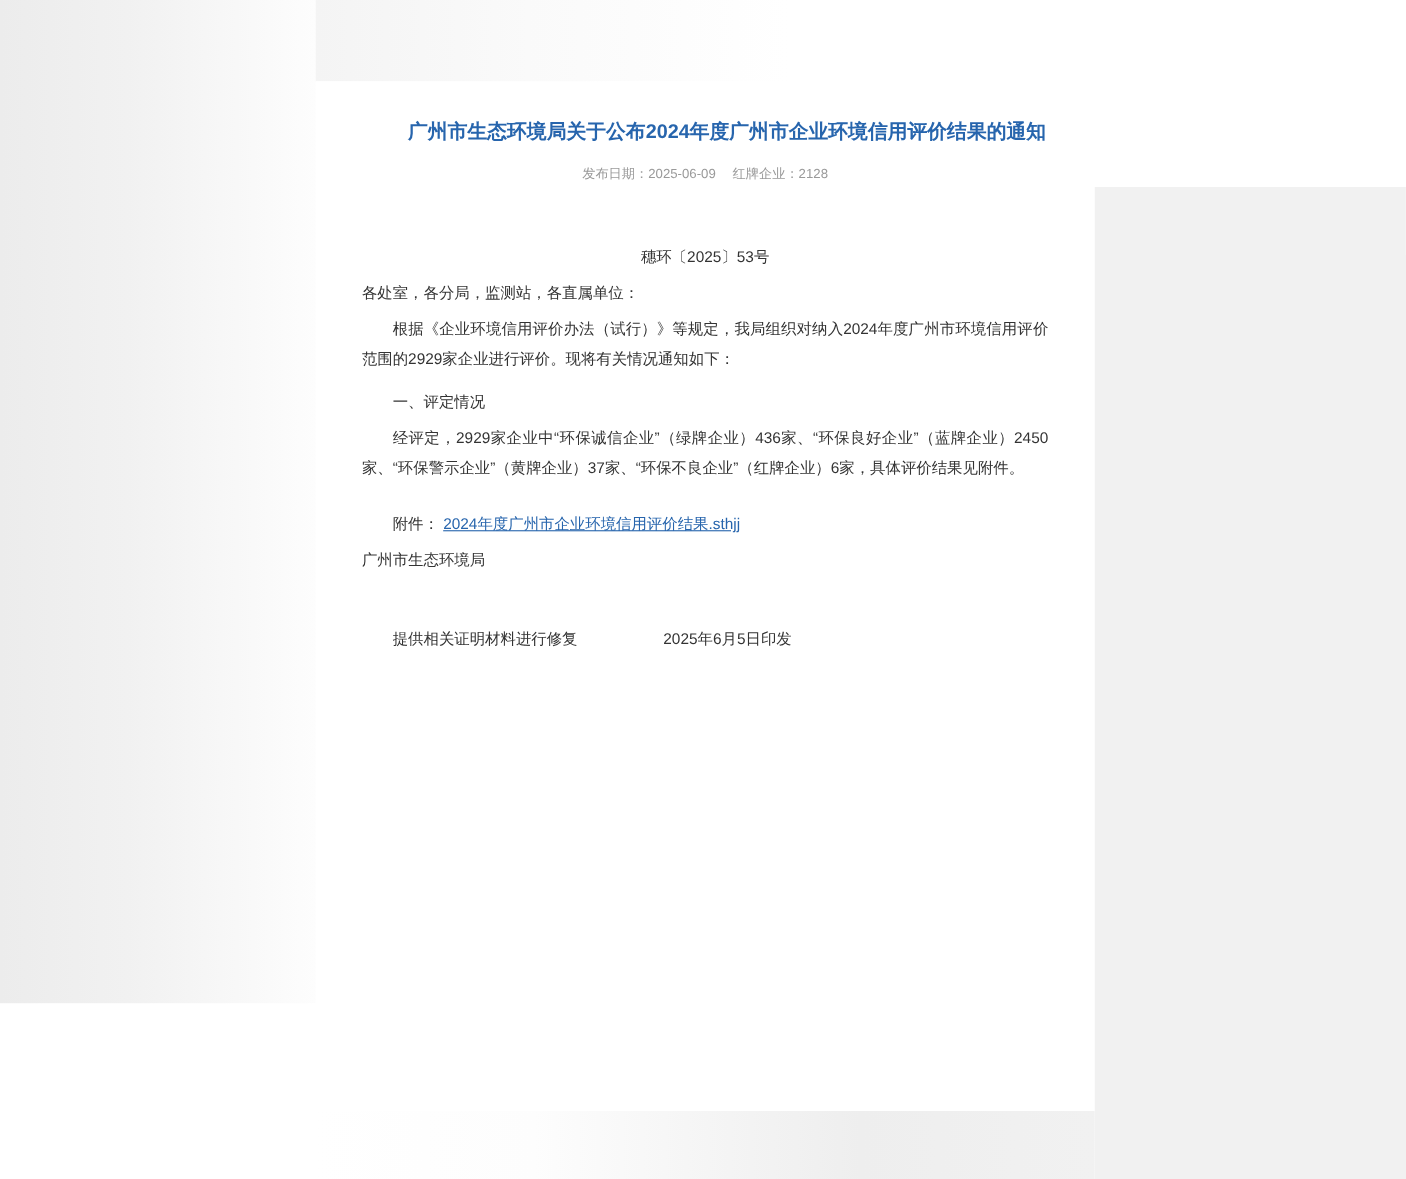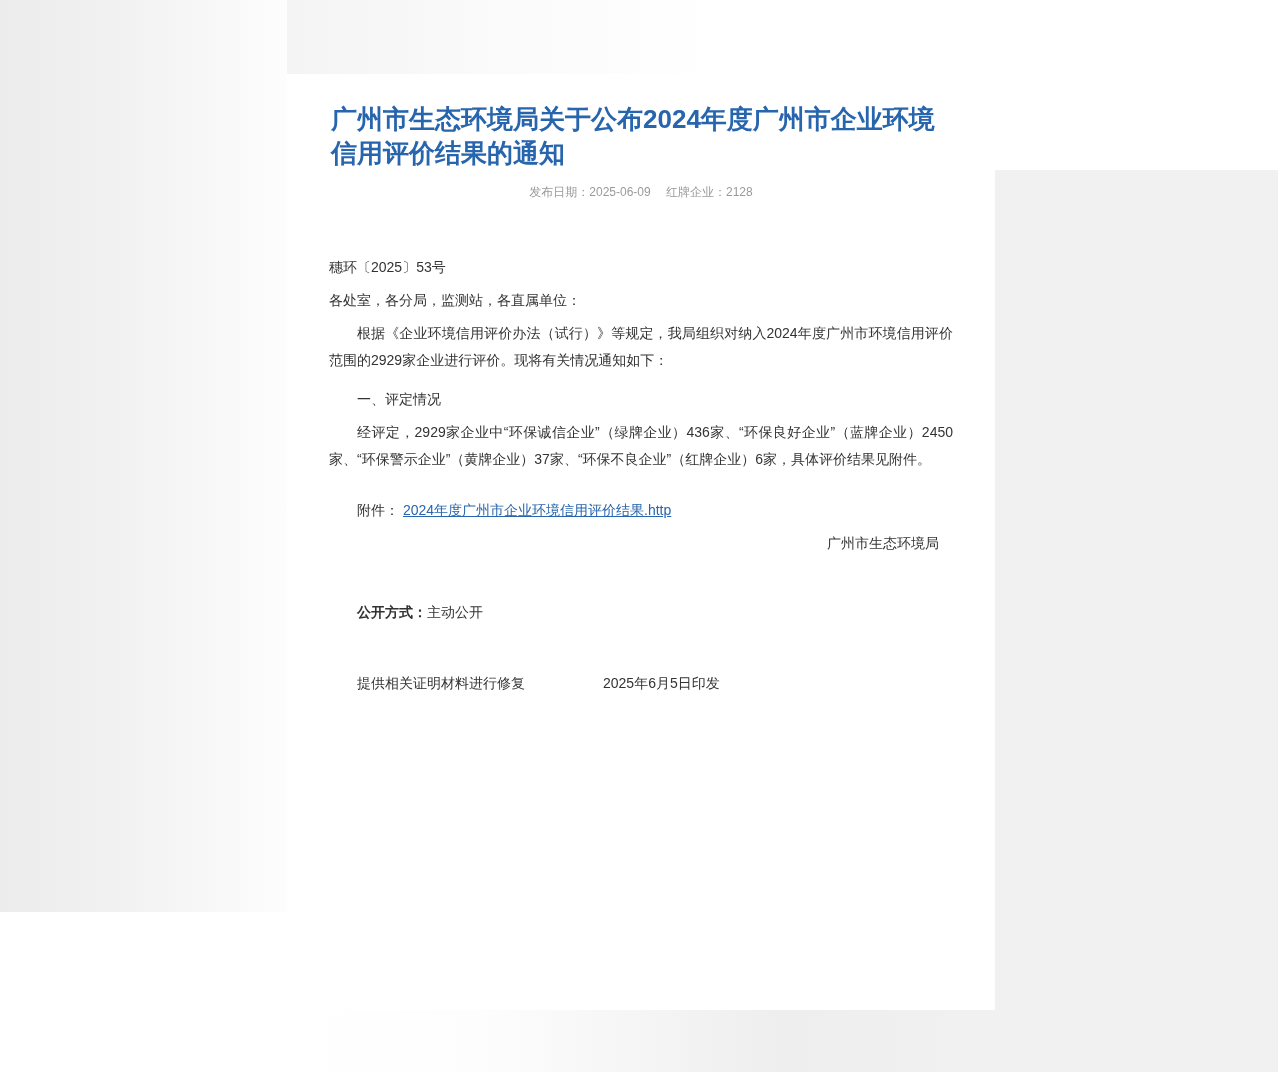--- a/index.html
+++ b/index.html
@@ -28,43 +28,43 @@
     position: absolute; left: 287px; top: 1010px; width: 708px; height: 62px;
     background: linear-gradient(to right, #ffffff 0%, #fdfdfd 28%, #eeeeee 70%, #f1f1f1 100%);
   }
   
   .panel {
     position: absolute; left: 287px; top: 74px; width: 708px; height: 936px;
     background: #ffffff; box-sizing: border-box; padding: 28px 42px;
   }
   .doc-title {
     max-width: 620px; margin: 0 auto;
-    font-size: 26px; line-height: 34px; font-weight: bold;
-    color: #2765ad; text-align: left;
+    font-size: 18px; line-height: 34px; font-weight: bold;
+    color: #2765ad; text-align: right;
   }
   .doc-meta {
     margin-top: 14px; text-align: center;
     font-size: 12px; line-height: 16px; color: #9a9a9a;
   }
   .doc-meta .views-label { margin-left: 12px; }
   .doc-number {
-    margin-top: 54px; 
+    margin-top: 54px; text-align: center;
     font-size: 14px; line-height: 27px; color: #333333;
   }
   .doc-body {
     font-size: 14px; line-height: 27px; color: #333333; text-align: justify;
   }
   .doc-body p { margin: 6px 0; }
   .indent { text-indent: 2em; }
   .sec-heading { margin: 12px 0 6px 0 !important; }
   .attachment { margin-top: 24px !important; text-indent: 2em; }
   .attachment-link {
     color: #2765ad; text-decoration: underline; cursor: pointer;
   }
-  .sign-block { text-align: right; padding-right: 14px; }
+  .sign-block { text-align: left; padding-right: 14px; }
   .disclosure { margin-top: 42px !important; text-indent: 2em; }
   .disclosure-label { font-weight: bold; }
   .cc-line { margin-top: 42px !important; text-indent: 2em; }
   .footer-line { margin-top: 44px !important; text-indent: 2em; }
   .footer-print-date { margin-left: 78px; }
 </style>
 </head>
 <body>
 
 <div class="bg-left"></div>
@@ -90,30 +90,27 @@
     <p class="indent">根据《企业环境信用评价办法（试行）》等规定，我局组织对纳入2024年度广州市环境信用评价范围的2929家企业进行评价。现将有关情况通知如下：</p>
 
     <p class="indent sec-heading">一、评定情况</p>
 
     <p class="indent">经评定，2929家企业中“环保诚信企业”（绿牌企业）436家、“环保良好企业”（蓝牌企业）2450家、“环保警示企业”（黄牌企业）37家、“环保不良企业”（红牌企业）6家，具体评价结果见附件。</p>
 
 
 
     <p class="attachment">
       <span>附件：</span>
-      <a class="attachment-link">2024年度广州市企业环境信用评价结果.http</a>
+      <a class="attachment-link">2024年度广州市企业环境信用评价结果.sthjj</a>
     </p>
 
     <div class="sign-block">
       <div>广州市生态环境局</div>
     </div>
 
-    <p class="disclosure">
-      <span class="disclosure-label">公开方式：</span><span>主动公开</span>
-    </p>
 
 
     <p class="footer-line">
       <span>提供相关证明材料进行修复</span><span class="footer-print-date">2025年6月5日印发</span>
     </p>
 
   </div>
 </main>
 
 </body></html>

